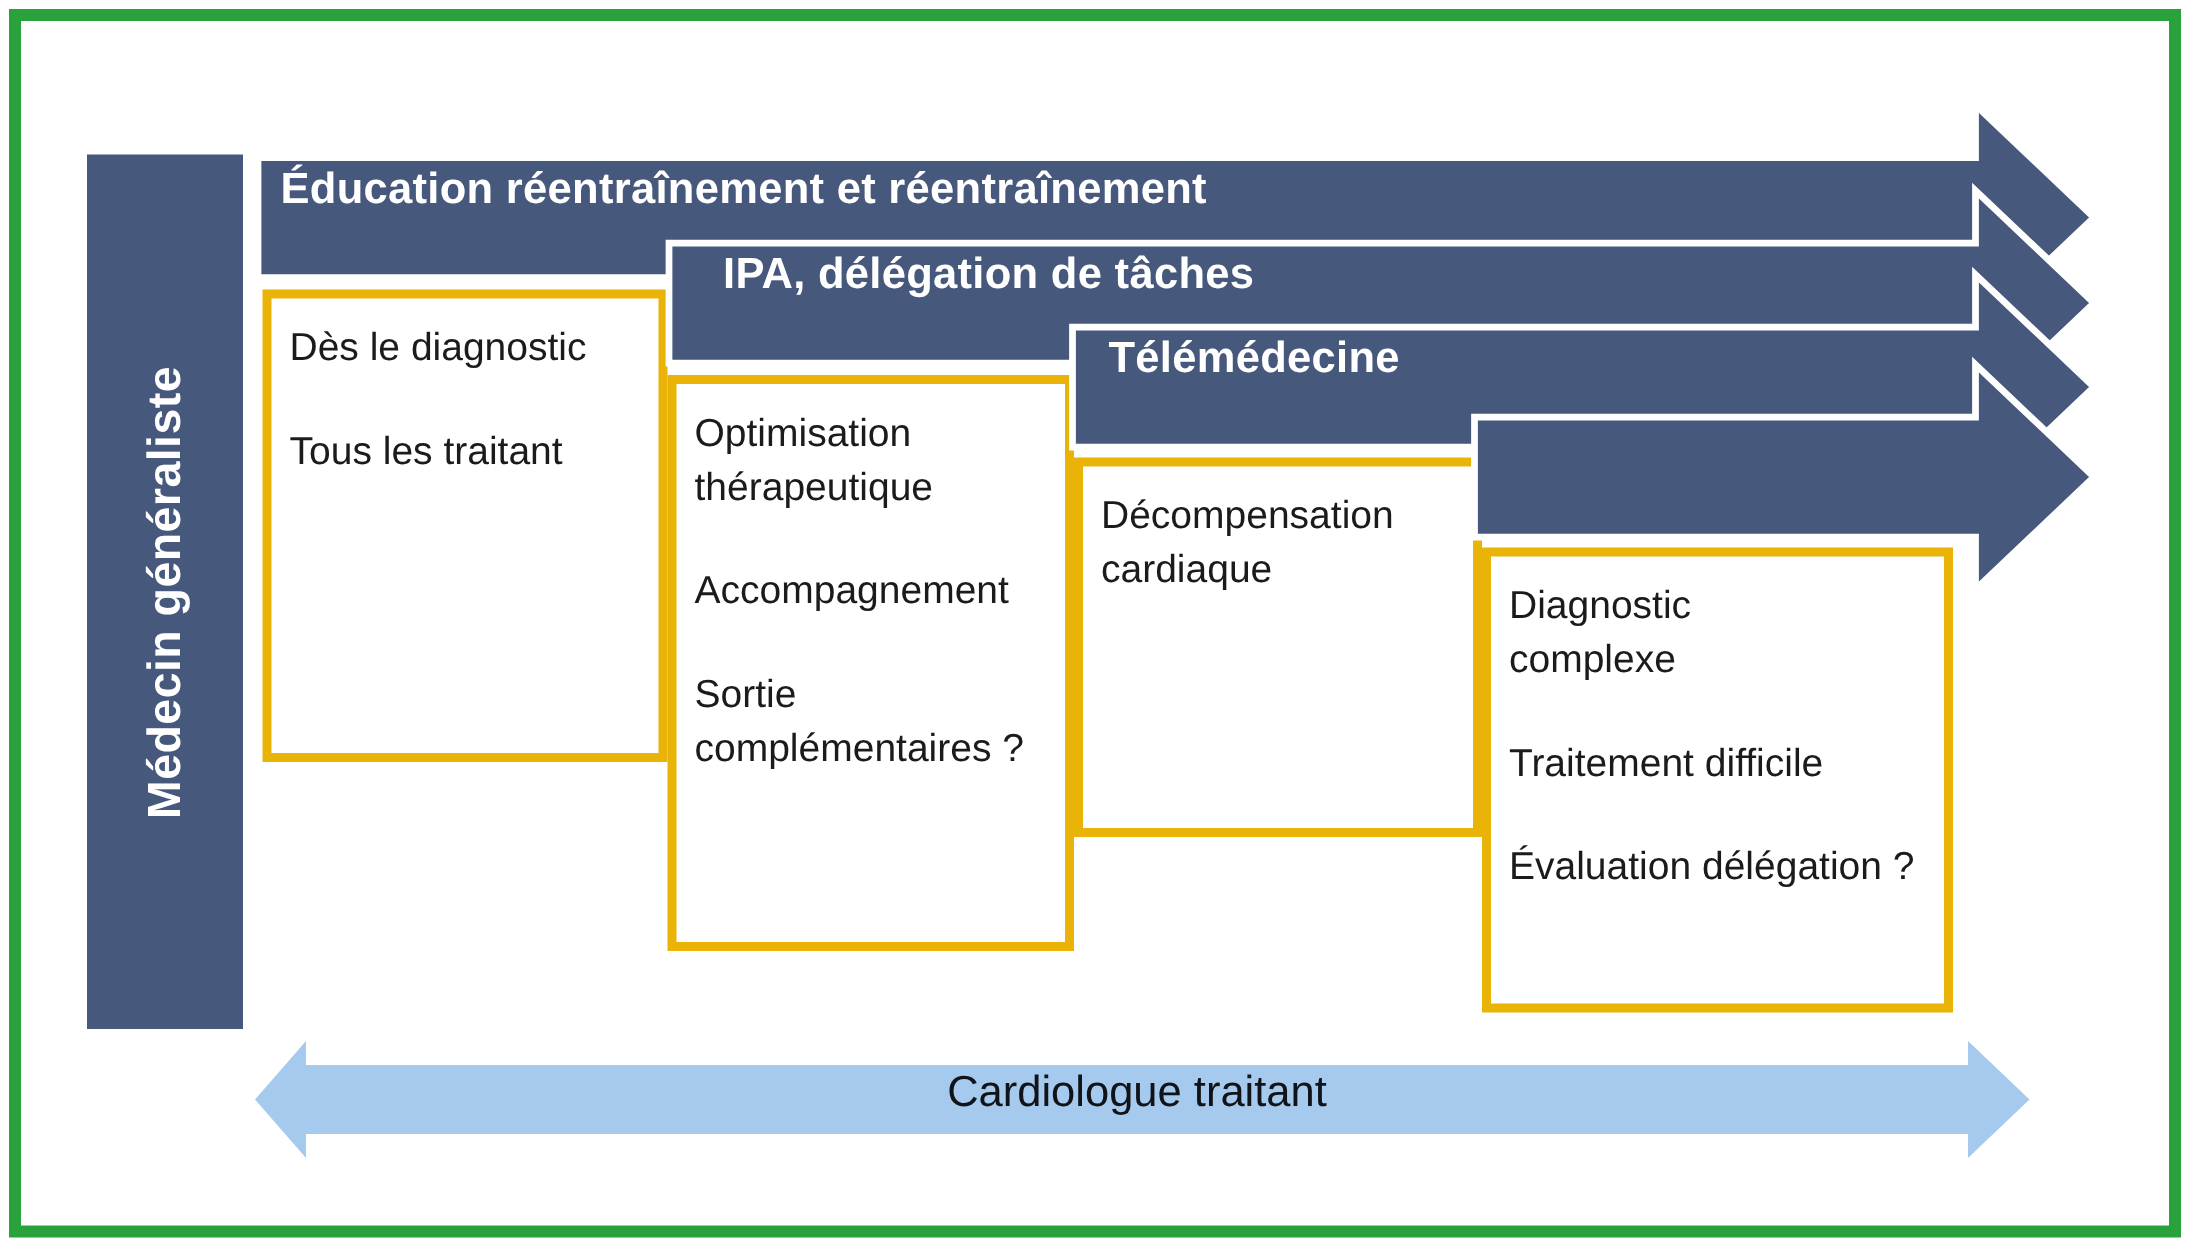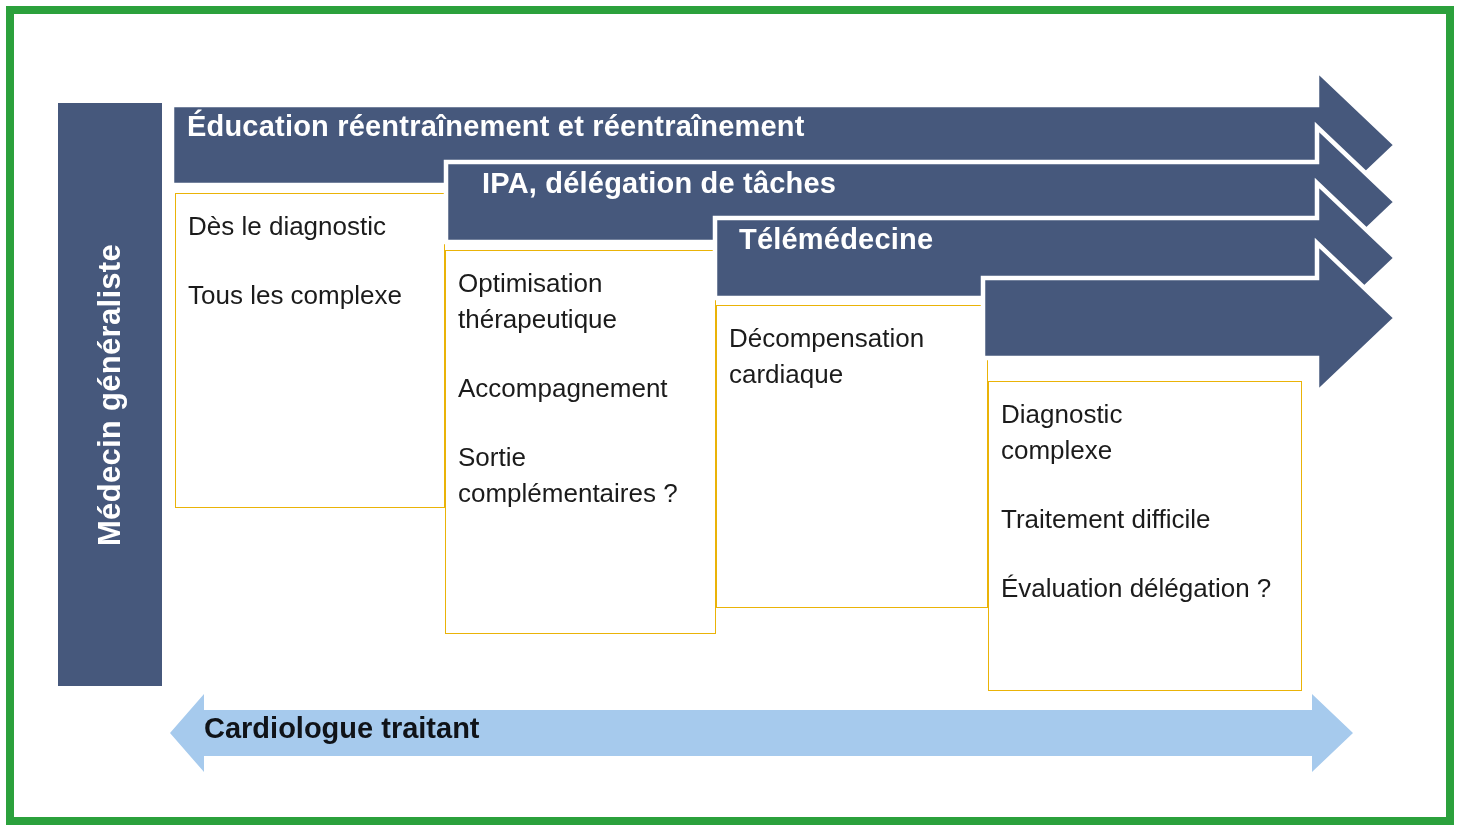--- a/index.html
+++ b/index.html
@@ -11,64 +11,64 @@
   .frame {
     position:absolute; left:6px; top:6px; right:7px; bottom:7px;
     border:8px solid #2BA13C; pointer-events:none;
   }
   svg.diagram { position:absolute; left:0; top:0; }
   .banner-title {
     position:absolute; color:#ffffff; font-weight:bold; font-size:29px;
     line-height:36px; white-space:nowrap; letter-spacing:0.2px;
   }
   .box {
-    position:absolute; border:1px solid #eab308; background:transparent;
+    position:absolute; border:6px solid #eab308; background:transparent;
     padding:14px 12px; box-sizing:border-box;
   }
   .box p {
     margin:0 0 33px 0; font-size:26px; line-height:36px; color:#1B1B1B;
     white-space:pre-line;
   }
   .sidebar-label-wrap {
     position:absolute; left:58px; top:103px; width:104px; height:583px;
     display:flex; align-items:center; justify-content:center;
   }
   .sidebar-label-wrap span {
     transform:rotate(-90deg); white-space:nowrap; color:#ffffff;
     font-weight:bold; font-size:31px; letter-spacing:0.3px;
   }
   .bottom-arrow-label {
     position:absolute; left:204px; top:712px; width:1108px;
-    font-weight:bold; font-size:29px; color:#101318;
+    text-align:center; font-weight:normal; font-size:29px; color:#101318;
   }
 </style>
 </head>
 <body>
 
 <div id="canvas">
 
   <div class="box" style="left:175px; top:193px; width:270px; height:315px;">
     <p>Dès le diagnostic</p>
-    <p>Tous les complexe</p>
+    <p>Tous les traitant</p>
   </div>
 
   <div class="box" style="left:445px; top:250px; width:271px; height:384px;">
     <p>Optimisation
 thérapeutique</p>
     <p>Accompagnement</p>
     <p>Sortie
 complémentaires ?</p>
   </div>
 
-  <div class="box" style="left:716px; top:305px; width:272px; height:303px;">
+  <div class="box" style="left:716px; top:305px; width:272px; height:253px;">
     <p>Décompensation
 cardiaque</p>
   </div>
 
-  <div class="box" style="left:988px; top:365px; width:314px; height:310px;margin-top:16px;">
+  <div class="box" style="left:988px; top:365px; width:314px; height:310px;">
     <p>Diagnostic
 complexe</p>
     <p>Traitement difficile</p>
     <p>Évaluation délégation ?</p>
   </div>
 
   <svg class="diagram" width="1461" height="832" viewBox="0 0 1461 832">
 
     <rect x="58" y="103" width="104" height="583" fill="#46587C"></rect>
 

